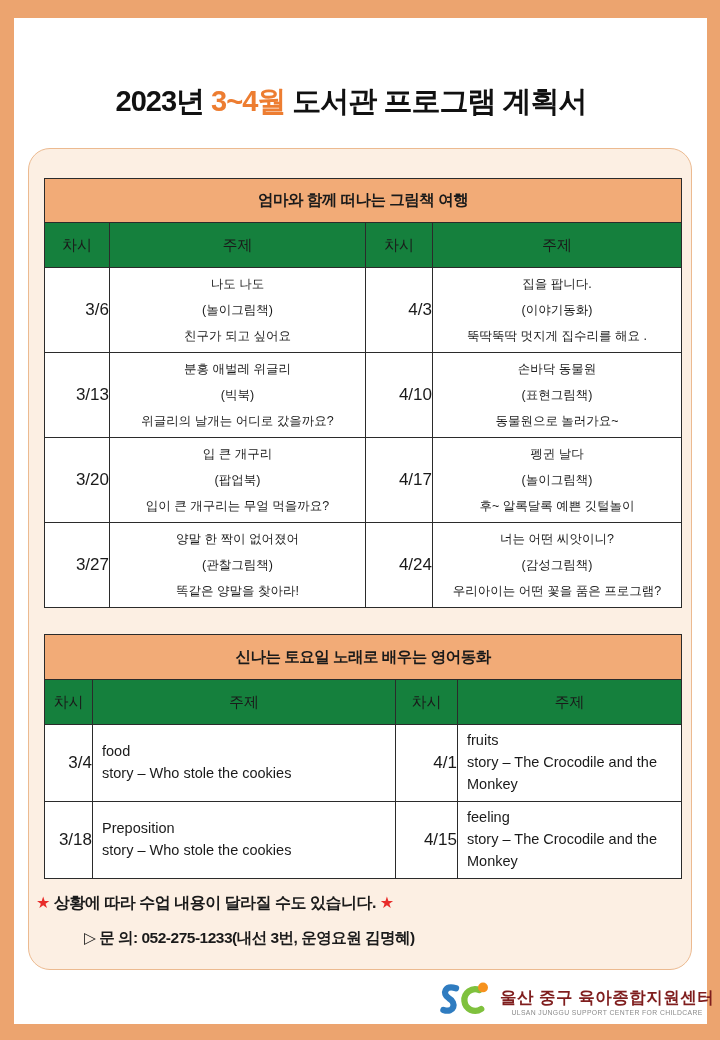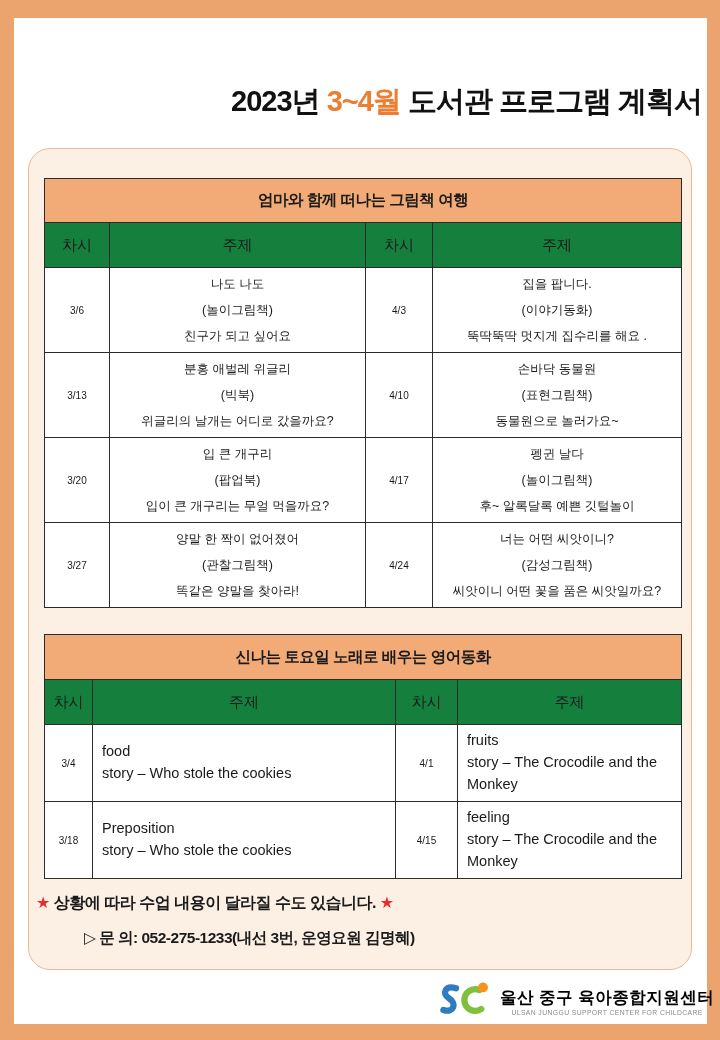--- a/index.html
+++ b/index.html
@@ -2,50 +2,50 @@
 <html><head>
 <meta charset="utf-8">
 <style>
   * { margin:0; padding:0; box-sizing:border-box; }
   html,body { width:720px; height:1040px; }
   body { font-family:"Liberation Sans","DejaVu Sans",sans-serif; }
   .page { position:relative; width:720px; height:1040px; background:#eca46f; overflow:hidden; }
   .white-sheet { position:absolute; left:14px; top:18px; width:693px; height:1006px; background:#ffffff; }
 
   .subtitle { position:absolute; left:26px; top:30px; font-size:17px; font-weight:bold; color:#111; letter-spacing:-0.5px; }
-  .page-title { position:absolute; left:0; top:82px; width:702px; text-align:right; font-size:29px; font-weight:bold; color:#111; letter-spacing:-1px; }
+  .page-title { position:absolute; left:0; top:82px; width:702px; text-align:center; font-size:29px; font-weight:bold; color:#111; letter-spacing:-1px; }
   .page-title .hl { color:#ed7d31; }
 
   .panel { position:absolute; left:28px; top:148px; width:664px; height:822px; background:#fcefe3; border:1px solid #ecba90; border-radius:22px; }
 
   table { border-collapse:collapse; table-layout:fixed; position:absolute; background:#fff; }
   td { border:1px solid #2b2b2b; color:#1a1a1a; overflow:hidden; }
   .t-title  { background:#f2ab77; font-weight:bold; font-size:15.5px; text-align:center; letter-spacing:-0.5px; }
   .t-head   { background:#15803d; font-size:15px; text-align:center; font-weight:normal; }
-  .t-date   { font-size:10px; text-align:center; }
+  .t-date   { font-size:17px; text-align:right; }
 
   #table1 { left:44px; top:178px; width:637px; }
   #table1 tr.trow  { height:44px; }
   #table1 tr.hrow  { height:45px; }
   #table1 tr.drow  { height:85px; }
   #table1 .t-topic { font-size:12.5px; text-align:center; line-height:2.1; padding:2px 4px; }
 
   #table2 { left:44px; top:634px; width:637px; }
   #table2 tr.trow  { height:45px;margin-top:27px; }
   #table2 tr.hrow  { height:45px; }
   #table2 tr.drow  { height:77px; }
   #table2 .t-topic { font-size:14.5px; text-align:left; line-height:1.5; padding:4px 4px 4px 9px; vertical-align:middle; }
 
   .note1 { position:absolute; left:36px; top:893px; font-size:16px; font-weight:bold; color:#1a1a1a; letter-spacing:-0.5px; }
   .note1 .star { color:#e82c2a; }
   .note2 { position:absolute; left:40px; top:928px; font-size:15.5px; font-weight:bold; color:#1a1a1a; letter-spacing:-0.5px;padding-left:44px; }
 
   .logo { position:absolute; left:438px; top:981px; display:flex; align-items:center; gap:8px; }
   .logo-text { display:flex; flex-direction:column; }
-  .logo-kr { font-size:16.5px; font-weight:bold; color:#000000; letter-spacing:0.5px; line-height:1.1; }
+  .logo-kr { font-size:16.5px; font-weight:bold; color:#7f1d1d; letter-spacing:0.5px; line-height:1.1; }
   .logo-en { font-size:6.8px; color:#8a8a8a; letter-spacing:0.4px; margin-top:2px; text-align:center; }
 </style>
 </head>
 <body>
 
 <div class="page">
   <div class="white-sheet"></div>
 
 
   <div class="page-title"><span>2023년 </span><span class="hl">3~4월</span><span> 도서관 프로그램 계획서</span></div>
@@ -115,21 +115,21 @@
       <td class="t-date">3/27</td>
       <td class="t-topic">
         <div>양말 한 짝이 없어졌어</div>
         <div>(관찰그림책)</div>
         <div>똑같은 양말을 찾아라!</div>
       </td>
       <td class="t-date">4/24</td>
       <td class="t-topic">
         <div>너는 어떤 씨앗이니?</div>
         <div>(감성그림책)</div>
-        <div>씨앗이니 어떤 꽃을 품은 씨앗일까요?</div>
+        <div>우리아이는 어떤 꽃을 품은 프로그램?</div>
       </td>
     </tr>
   </tbody>
     </table>
 
   <table id="table2">
     <colgroup>
         <col style="width:48px">
         <col style="width:303px">
         <col style="width:62px">

